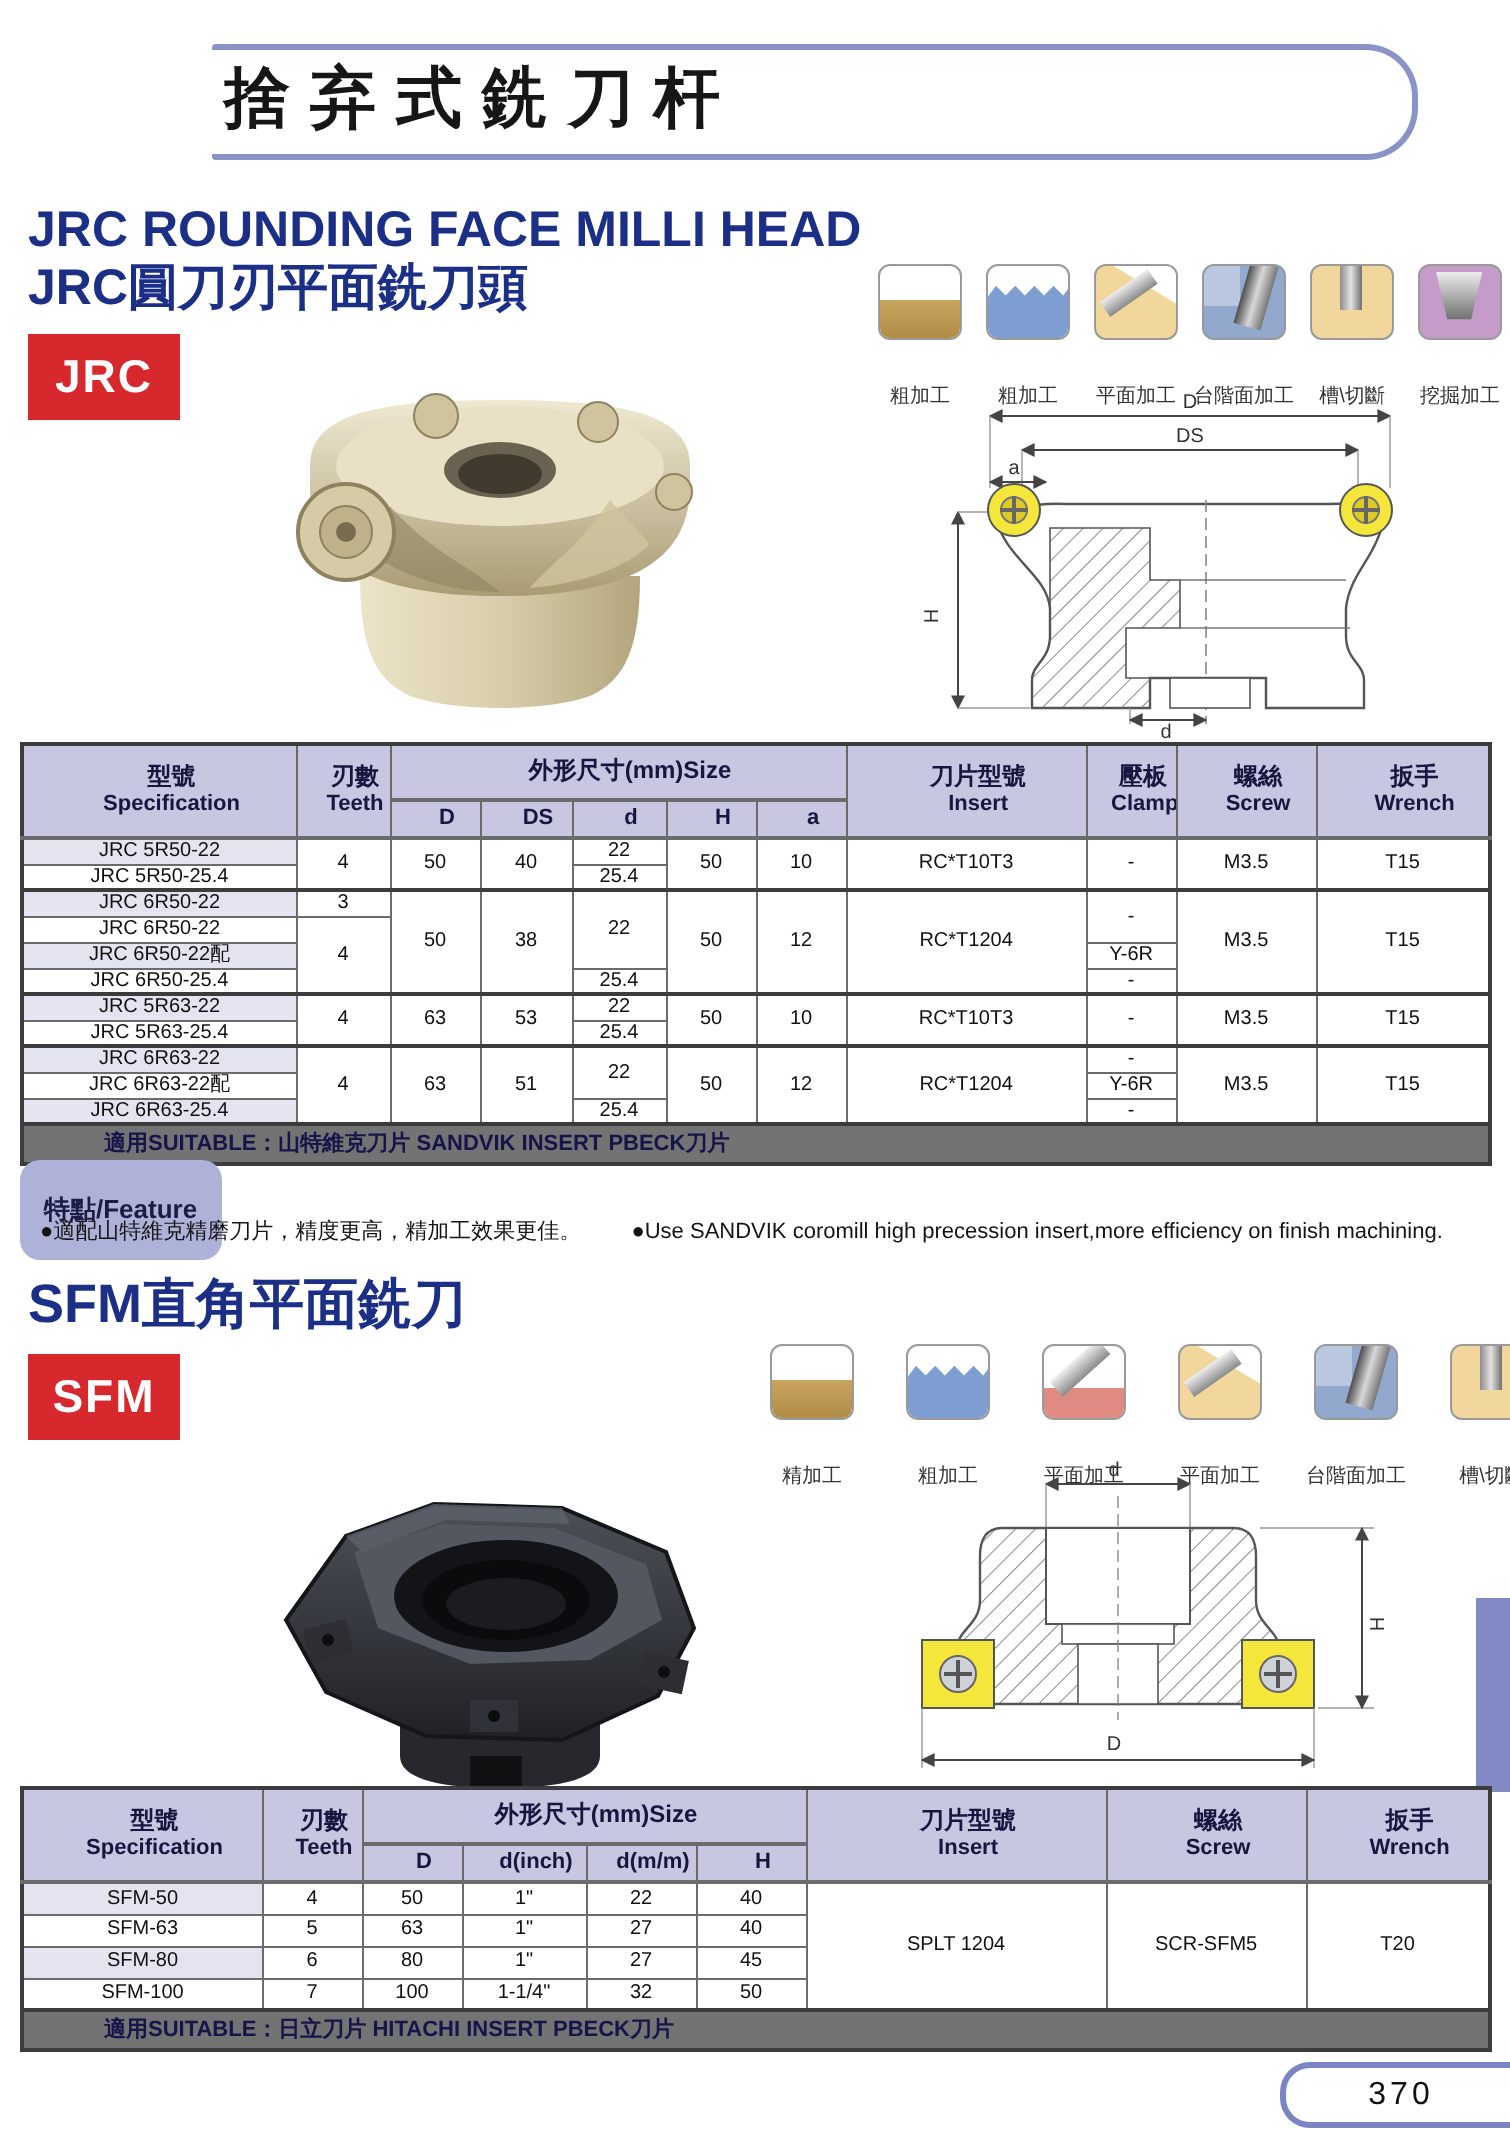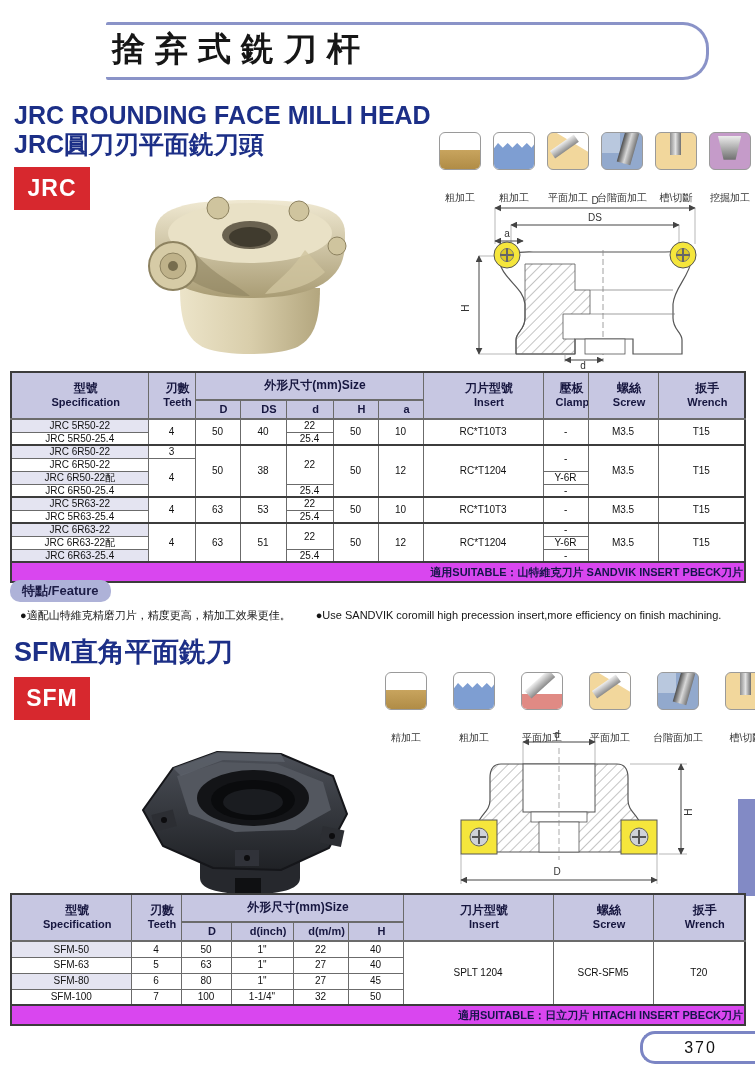--- a/index.html
+++ b/index.html
@@ -60,26 +60,26 @@
   .spec-table thead th{background:#c7c7e2;color:#16163f;border-bottom-width:2px;padding-left:12px;}
   .spec-table thead tr.h1 th{height:26px;}
   .spec-table thead tr.h2 th{height:17px;font-size:11px;}
   .spec-table th .zh{font-size:12px;font-weight:bold;}
   .spec-table th .en{font-size:11px;font-weight:bold;}
   .jrc-table tbody tr{height:13px;}
   .sfm-table tbody tr{height:16px;}
   .spec-table td.spec{background:#fff;}
   .spec-table tbody tr:nth-child(odd) td.spec{background:#e4e4f1;}
   .spec-table tr.g-start td{border-top:2px solid #3c3c3c;}
-  .spec-table td.suitable{background:#d946ef;color:#15154a;font-weight:bold;text-align:right;
+  .spec-table td.suitable{background:#737373;color:#15154a;font-weight:bold;text-align:left;
     padding:2px 1px 2px 40px;font-size:11px;height:14px;border-top:2px solid #3c3c3c;}
 
   
   .feature-badge{position:absolute;left:10px;top:580px;background:#aeb2d8;border-radius:10px;
-    padding:2px 12px;font-size:13px;font-weight:bold;color:#1c1c46;}
+    padding:16px 12px;font-size:13px;font-weight:bold;color:#1c1c46;}
   .feature-text{position:absolute;left:20px;top:608px;font-size:11px;color:#141414;white-space:nowrap;}
   .feature-text .en-part{margin-left:22px;}
 
   
   .side-tab{position:absolute;left:738px;top:799px;width:17px;height:97px;background:#828ac5;}
   .page-pill{position:absolute;left:640px;top:1031px;width:115px;height:27px;border:3px solid #7b85c4;
     border-right:none;border-radius:15px 0 0 15px;display:flex;align-items:center;justify-content:center;
     font-size:16px;color:#111;letter-spacing:2px;}
 </style>
 </head>

